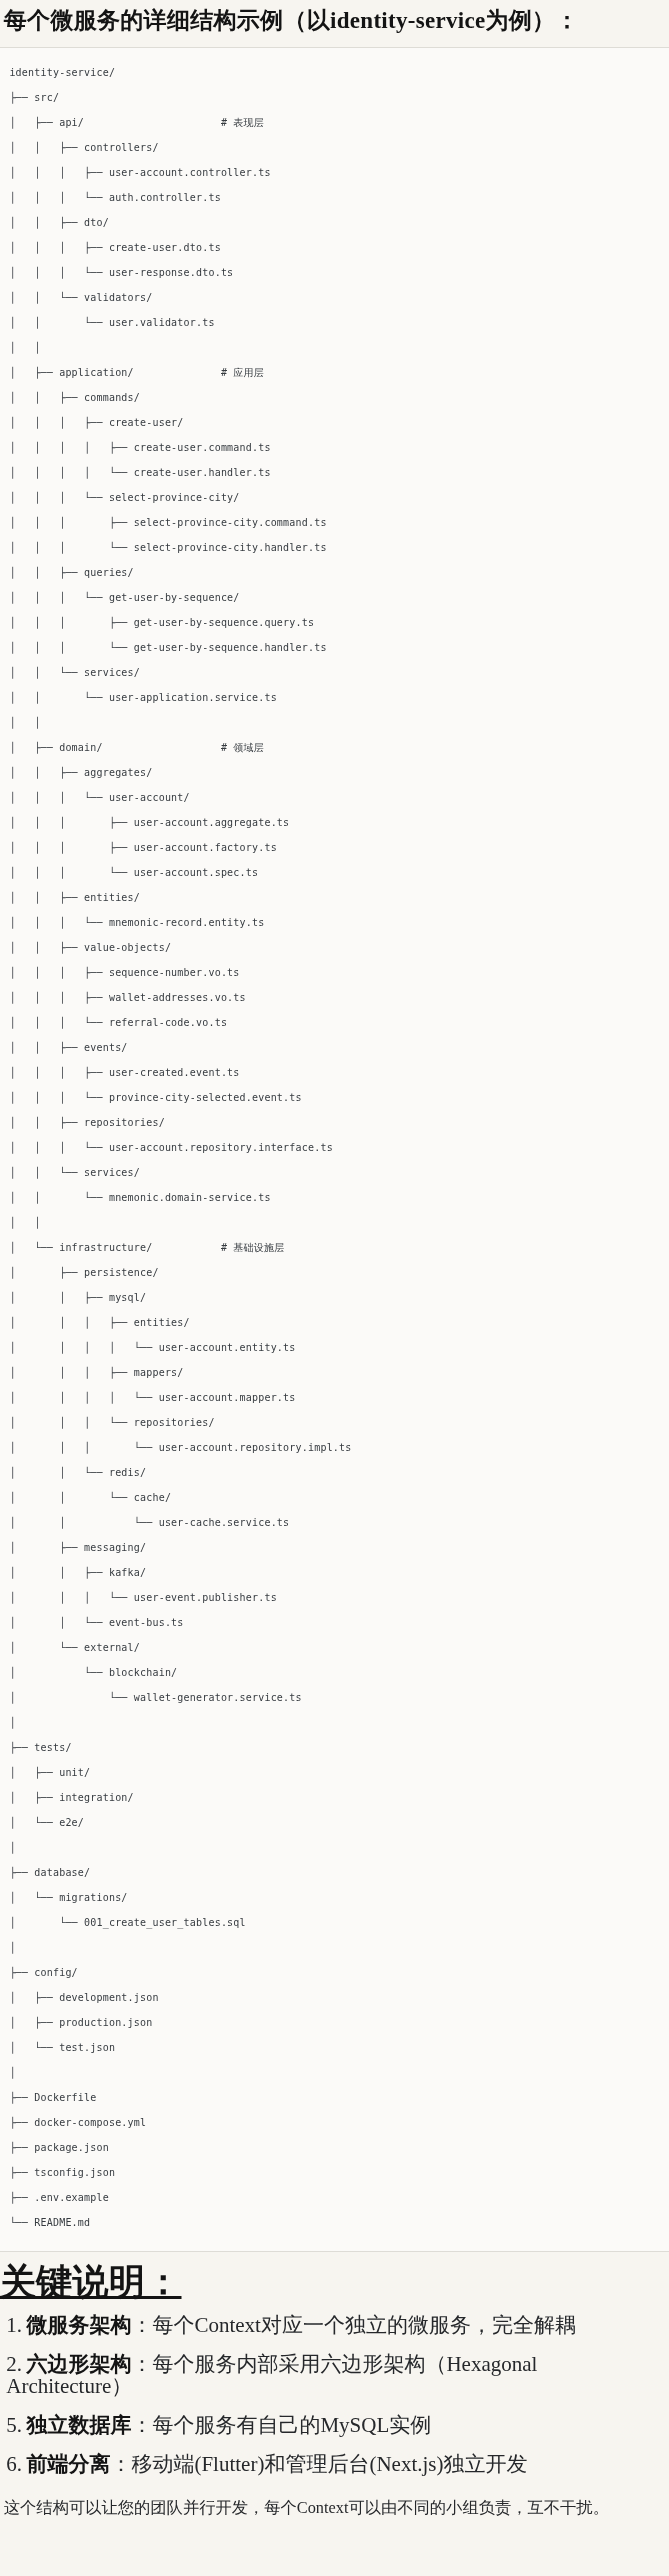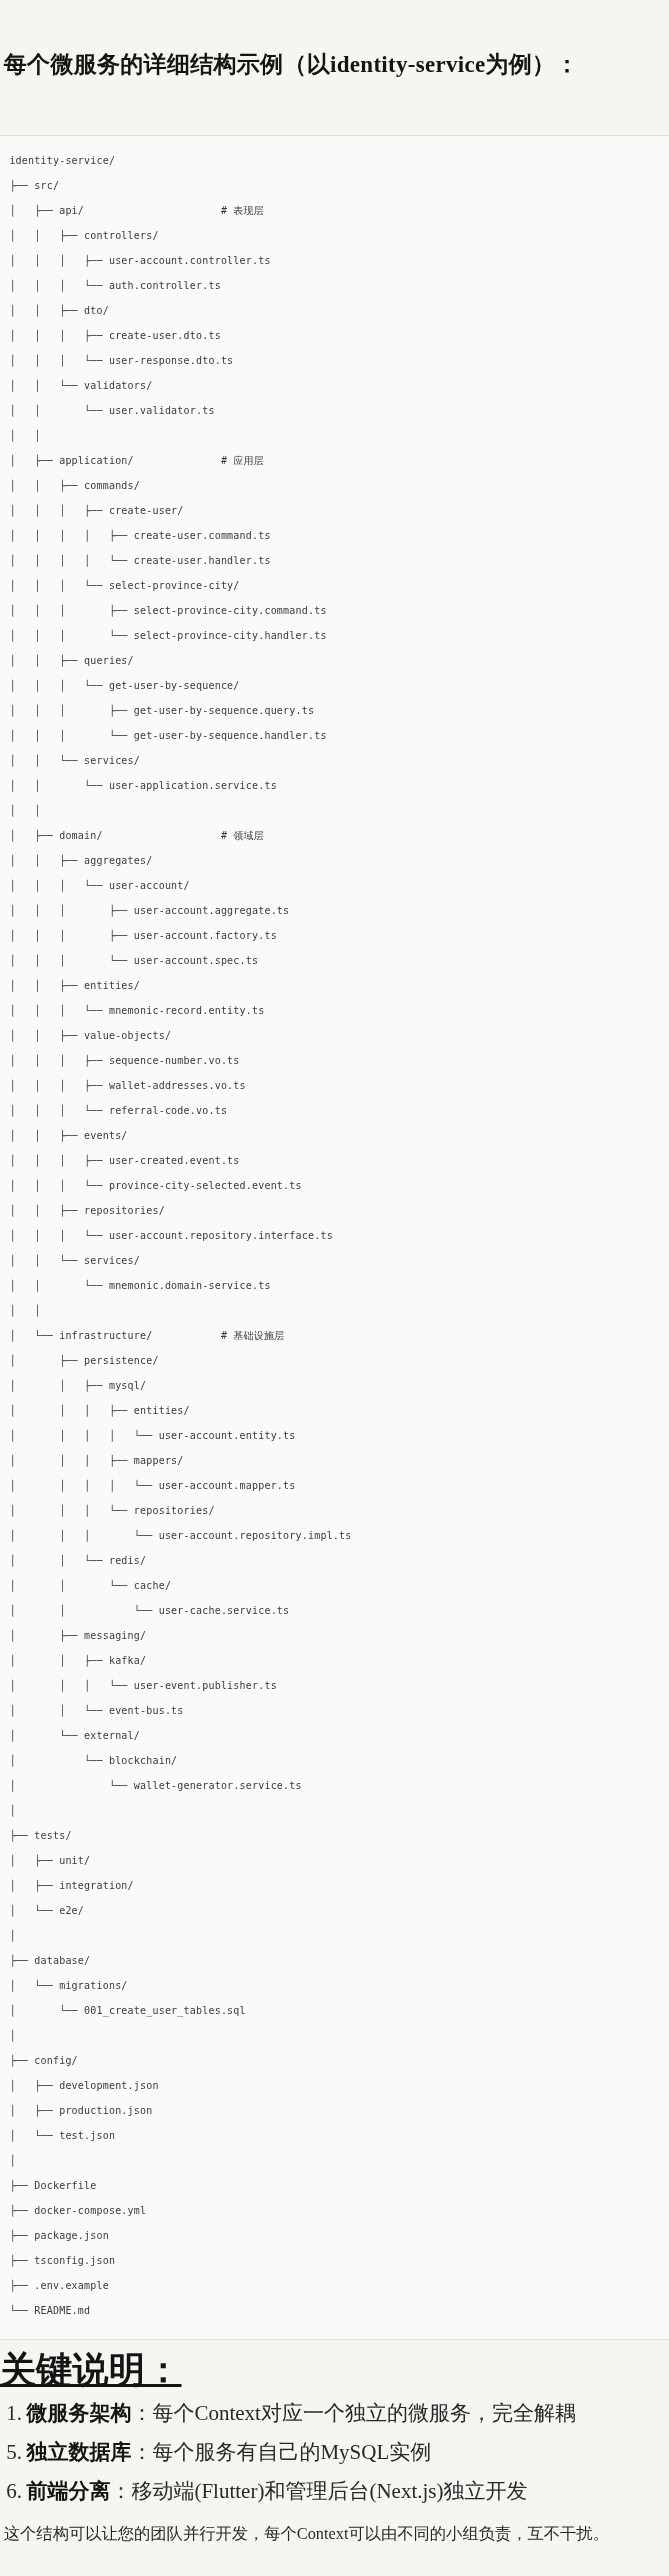--- a/index.html
+++ b/index.html
@@ -1,19 +1,19 @@
 <!DOCTYPE html>
 <html lang="zh" style="--page-bg: #F7F5F0; --code-bg: #FBFAF8; --border: #DEDCD6; --tree-text: #363B40; --heading-text: #141414;font-size:10px"><head>
 <meta charset="utf-8">
 <style>
   :root{
     --page-bg:#F7F5F0; --code-bg:#FBFAF8; --border:#DEDCD6;
     --tree-text:#363B40; --heading-text:#141414; --body-text:#26282B;
   }
-  *{box-sizing:border-box;margin-top:44px;}
+  *{box-sizing:border-box;}
   html,body{margin:0;padding:0;}
   body{
     width:669px; min-height:2576px;
     background:var(--page-bg);
     font-family:"Liberation Serif", serif;
     color:var(--body-text);
     overflow-x:hidden;
   }
   .page-title{
     margin:0; padding:5.6px 3.8px 12px 3.8px;
@@ -153,20 +153,21 @@
 ├── package.json
 ├── tsconfig.json
 ├── .env.example
 └── README.md</pre>
   </section>
 
   <h2 class="notes-heading">关键说明：</h2>
 
   <ol class="notes-list">
     <li><span class="note-number">1.</span><span class="note-term">微服务架构</span><span class="note-colon">：</span><span class="note-desc">每个Context对应一个独立的微服务，完全解耦</span></li>
+    <li><span class="note-number">2.</span><span class="note-term">六边形架构</span><span class="note-colon">：</span><span class="note-desc">每个服务内部采用六边形架构（Hexagonal Architecture）</span></li>
     <li><span class="note-number">5.</span><span class="note-term">独立数据库</span><span class="note-colon">：</span><span class="note-desc">每个服务有自己的MySQL实例</span></li>
     <li><span class="note-number">6.</span><span class="note-term">前端分离</span><span class="note-colon">：</span><span class="note-desc">移动端(Flutter)和管理后台(Next.js)独立开发</span></li>
   </ol>
 
   <p class="closing">这个结构可以让您的团队并行开发，每个Context可以由不同的小组负责，互不干扰。</p>
 
 </div>
 
 
 </body></html>

